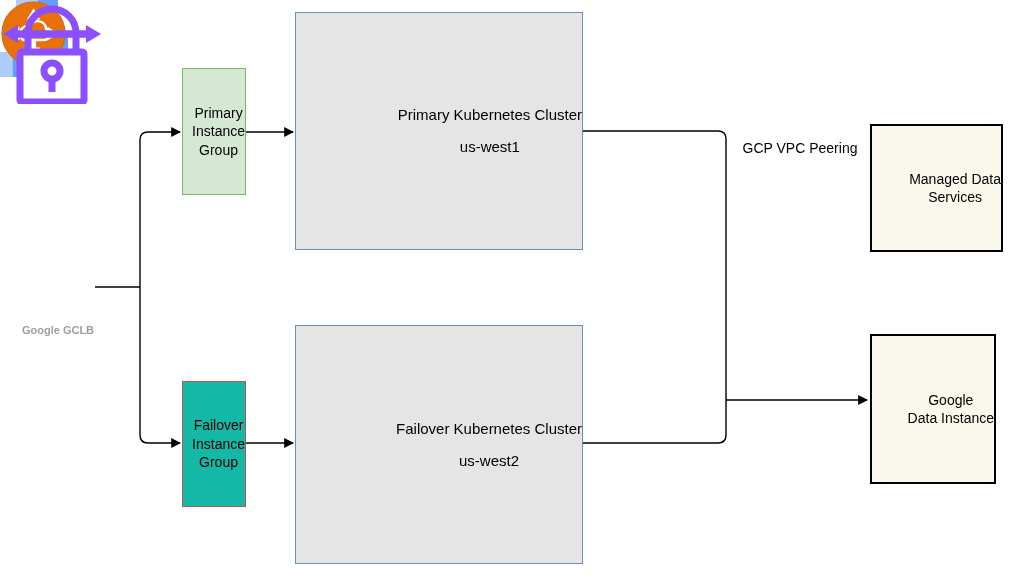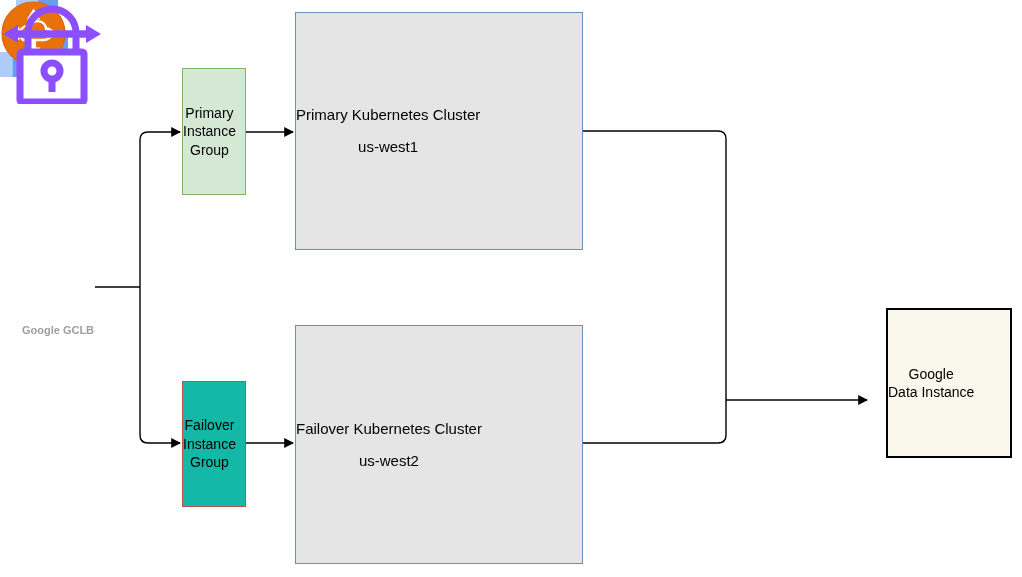--- a/index.html
+++ b/index.html
@@ -4,33 +4,33 @@
 <title></title>
 <style>
   html,body { margin:0; padding:0; background:#ffffff; }
   #canvas {
     position:relative; width:1022px; height:577px; background:#ffffff;
     font-family:"Liberation Sans", sans-serif; color:#000; overflow:hidden;
   }
   svg.layer { position:absolute; left:0; top:0; }
   .node {
     position:absolute; box-sizing:border-box;
-    display:flex; align-items:center; justify-content:flex-start;
+    display:flex; align-items:center; justify-content:flex-end;
     text-align:center; line-height:1.32; font-size:14px;
   }
   .node .line { display:block; }
   .ig-green  { left:182px; top:68px;  width:64px;  height:127px; background:#d5e8d4; border:1px solid #82b366; }
   .ig-red    { left:182px; top:381px; width:64px;  height:126px; background:#14b8a6; border:1px solid #b85450; }
   .k8s       { background:#e5e5e5; border:1px solid #6c8ebf; font-size:15px; }
   .k8s-primary  { left:295px; top:12px;  width:288px; height:238px; }
   .k8s-failover { left:295px; top:325px; width:288px; height:239px; }
   .k8s .region { display:block; margin-top:12px; }
   .ds { background:#faf8ec; border:2px solid #000000; }
   .ds-managed { left:870px; top:124px; width:133px; height:128px; }
-  .ds-google  { left:870px; top:308px; width:126px; height:150px;margin-left:16px; }
+  .ds-google  { left:870px; top:334px; width:126px; height:150px; }
   .icon-label { position:absolute; text-align:center; }
   .gclb-label { left:2px; top:324px; width:112px; font-size:11px; font-weight:bold; color:#9e9e9e; }
   .vpc-label  { left:725px; top:140px; width:150px; font-size:14px; color:#000; }
   .gclb-svg { left:20px;  top:250px; }
   .vpc-svg  { left:766px; top:66px;  }
   .lock-svg { left:748px; top:172px; }
 </style>
 </head>
 <body>
 
@@ -77,20 +77,21 @@
       <line x1="18" y1="33.5" x2="49" y2="33.5"></line>
     </g>
     <g fill="#ffffff">
       <polygon points="33.5,8.5 26.8,19.5 40.2,19.5"></polygon>
       <polygon points="33.5,58.5 26.8,47.5 40.2,47.5"></polygon>
       <polygon points="8.5,33.5 19.5,26.8 19.5,40.2"></polygon>
       <polygon points="58.5,33.5 47.5,26.8 47.5,40.2"></polygon>
     </g>
     <path d="M 23 40 h 21 a 5.8 5.8 0 0 0 2 -11.2 a 8 8 0 0 0 -15.4 -2.6 a 8 8 0 0 0 -7.6 13.8 z" fill="#e8710a" stroke="#ffffff" stroke-width="2.4" stroke-linejoin="round"></path>
   </svg>
+  <div class="icon-label vpc-label">GCP VPC Peering</div>
 
   <svg class="layer lock-svg" width="104" height="104" viewBox="0 0 104 104">
     <path d="M 28 52 V 33 A 24 24 0 0 1 76 33 V 52" fill="none" stroke="#8c4fff" stroke-width="7"></path>
     <line x1="17" y1="34" x2="87" y2="34" stroke="#8c4fff" stroke-width="7.5"></line>
     <polygon points="3,34 18,25 18,43" fill="#8c4fff"></polygon>
     <polygon points="101,34 86,25 86,43" fill="#8c4fff"></polygon>
     <rect x="20" y="52" width="64" height="50" rx="2" fill="#ffffff" stroke="#8c4fff" stroke-width="7"></rect>
     <circle cx="52" cy="71" r="8" fill="none" stroke="#8c4fff" stroke-width="7"></circle>
     <line x1="52" y1="79" x2="52" y2="92" stroke="#8c4fff" stroke-width="7"></line>
   </svg>
@@ -118,20 +119,26 @@
     </div>
   </div>
 
   <div class="node k8s k8s-failover">
     <div>
       <span class="line">Failover Kubernetes Cluster</span>
       <span class="line region">us-west2</span>
     </div>
   </div>
 
+  <div class="node ds ds-managed">
+    <div>
+      <span class="line">Managed Data</span>
+      <span class="line">Services</span>
+    </div>
+  </div>
 
   <div class="node ds ds-google">
     <div>
       <span class="line">Google</span>
       <span class="line">Data Instance</span>
     </div>
   </div>
 
 </div>
 

